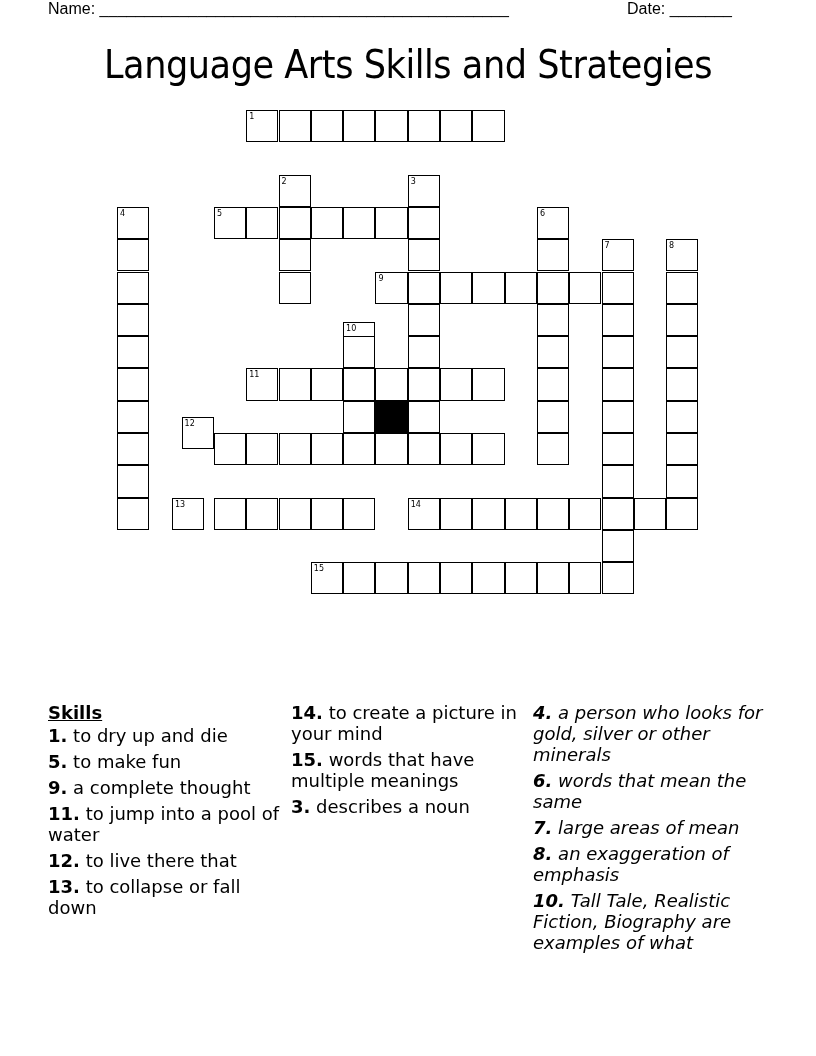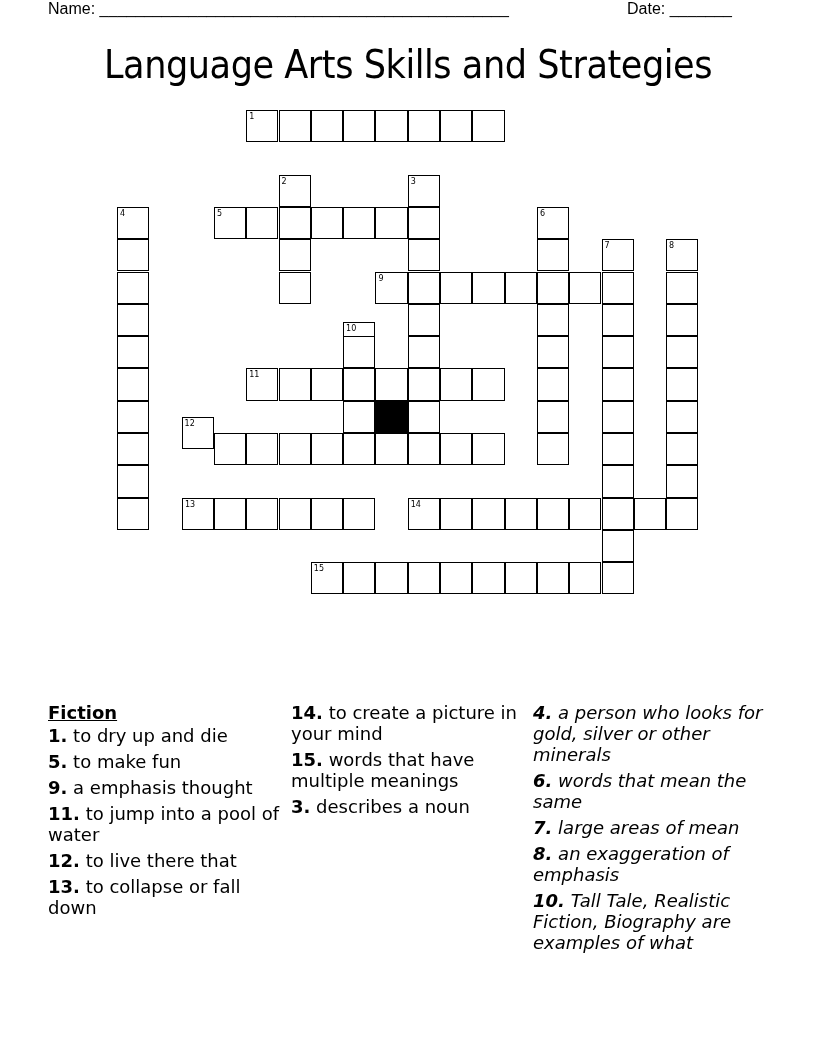--- a/index.html
+++ b/index.html
@@ -138,21 +138,21 @@
     <div class="cell" style="left: 181.6px; top: 417px;">
       <span class="num">12</span>
     </div>
     <div class="cell" style="left: 213.9px; top: 433px;"></div>
     <div class="cell" style="left: 246.2px; top: 433px;"></div>
     <div class="cell" style="left: 278.5px; top: 433px;"></div>
     <div class="cell" style="left: 310.8px; top: 433px;"></div>
     <div class="cell" style="left: 375.4px; top: 433px;"></div>
     <div class="cell" style="left: 440px; top: 433px;"></div>
     <div class="cell" style="left: 472.3px; top: 433px;"></div>
-    <div class="cell" style="left: 182px; top: 497.6px;">
+    <div class="cell" style="left: 172px; top: 497.6px;">
       <span class="num">13</span>
     </div>
     <div class="cell" style="left: 213.9px; top: 497.6px;"></div>
     <div class="cell" style="left: 246.2px; top: 497.6px;"></div>
     <div class="cell" style="left: 278.5px; top: 497.6px;"></div>
     <div class="cell" style="left: 310.8px; top: 497.6px;"></div>
     <div class="cell" style="left: 343.1px; top: 497.6px;"></div>
     <div class="cell" style="left: 407.7px; top: 497.6px;">
       <span class="num">14</span>
     </div>
@@ -170,24 +170,24 @@
     <div class="cell" style="left: 407.7px; top: 562.2px;"></div>
     <div class="cell" style="left: 440px; top: 562.2px;"></div>
     <div class="cell" style="left: 472.3px; top: 562.2px;"></div>
     <div class="cell" style="left: 504.6px; top: 562.2px;"></div>
     <div class="cell" style="left: 536.9px; top: 562.2px;"></div>
     <div class="cell" style="left: 569.2px; top: 562.2px;"></div>
     <div class="cell black" style="left: 375.4px; top: 400.7px;"></div>
   </div>
 
 <div class="clues" style="left:48px; width:232px;">
-  <div class="heading">Fiction</div>
+  <div class="heading">Skills</div>
   <div class="clue"><b>1.</b> <span>to dry up and die</span></div>
   <div class="clue"><b>5.</b> <span>to make fun</span></div>
-  <div class="clue"><b>9.</b> <span>a emphasis thought</span></div>
+  <div class="clue"><b>9.</b> <span>a complete thought</span></div>
   <div class="clue"><b>11.</b> <span>to jump into a pool of water</span></div>
   <div class="clue"><b>12.</b> <span>to live there that</span></div>
   <div class="clue"><b>13.</b> <span>to collapse or fall down</span></div>
 </div>
 
 <div class="clues" style="left:291px; width:232px;">
   <div class="clue"><b>14.</b> <span>to create a picture in your mind</span></div>
   <div class="clue"><b>15.</b> <span>words that have multiple meanings</span></div>
   <div class="clue"><b>3.</b> <span>describes a noun</span></div>
 </div>

